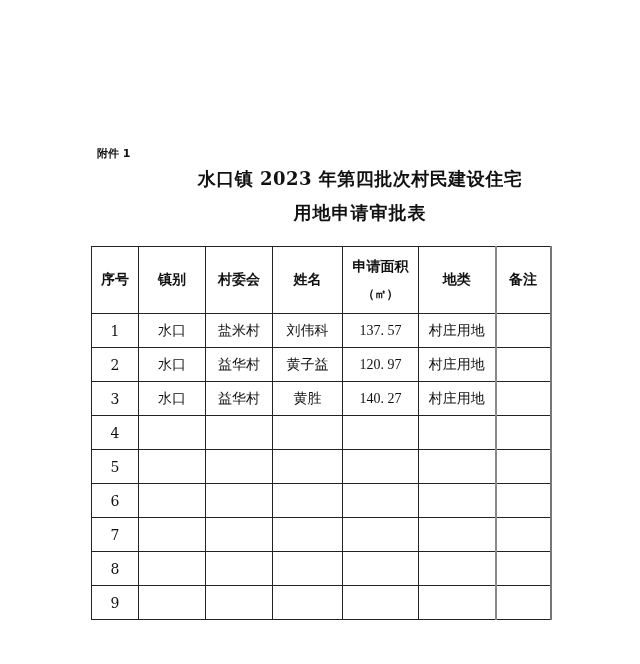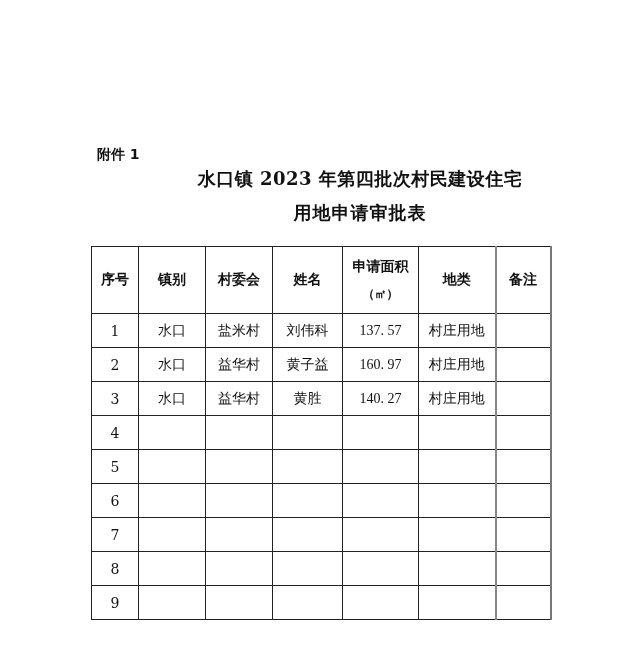--- a/index.html
+++ b/index.html
@@ -1,18 +1,18 @@
 <!DOCTYPE html>
 <html><head>
 <meta charset="utf-8">
 <style>
   html, body { margin: 0; padding: 0; background: #ffffff; }
   body { width: 640px; height: 664px; position: relative; overflow: hidden;
          font-family: "DejaVu Serif", "Liberation Serif", serif; color: #111; }
-  .attach { position: absolute; left: 97px; top: 146px; font-size: 14px; font-weight: bold;
+  .attach { position: absolute; left: 97px; top: 146px; font-size: 11px; font-weight: bold;
             font-family: "DejaVu Sans", sans-serif; }
   .title1 { position: absolute; left: 0; width: 720px; top: 167px; text-align: center;
             font-size: 18px; font-weight: bold; letter-spacing: 0.5px; }
   .title2 { position: absolute; left: 0; width: 720px; top: 201px; text-align: center;
             font-size: 18px; font-weight: bold; letter-spacing: 1px; }
   table.grid { position: absolute; left: 91px; top: 246px; border-collapse: collapse;
                table-layout: fixed; width: 459px; }
   table.grid td, table.grid th { border: 1.3px solid #222; text-align: center; vertical-align: middle;
                padding: 0; font-size: 14px; font-weight: normal; height: 33px; }
   table.grid th { font-weight: bold; height: 66px; font-size: 14px; }
@@ -58,21 +58,21 @@
         <td>刘伟科</td>
         <td class="num">137. 57</td>
         <td class="landtype">村庄用地</td>
         <td class="col-remark"></td>
       </tr>
       <tr>
         <td class="idx">2</td>
         <td>水口</td>
         <td>益华村</td>
         <td>黄子益</td>
-        <td class="num">160. 97</td>
+        <td class="num">120. 97</td>
         <td class="landtype">村庄用地</td>
         <td class="col-remark"></td>
       </tr>
       <tr>
         <td class="idx">3</td>
         <td>水口</td>
         <td>益华村</td>
         <td>黄胜</td>
         <td class="num">140. 27</td>
         <td class="landtype">村庄用地</td>

